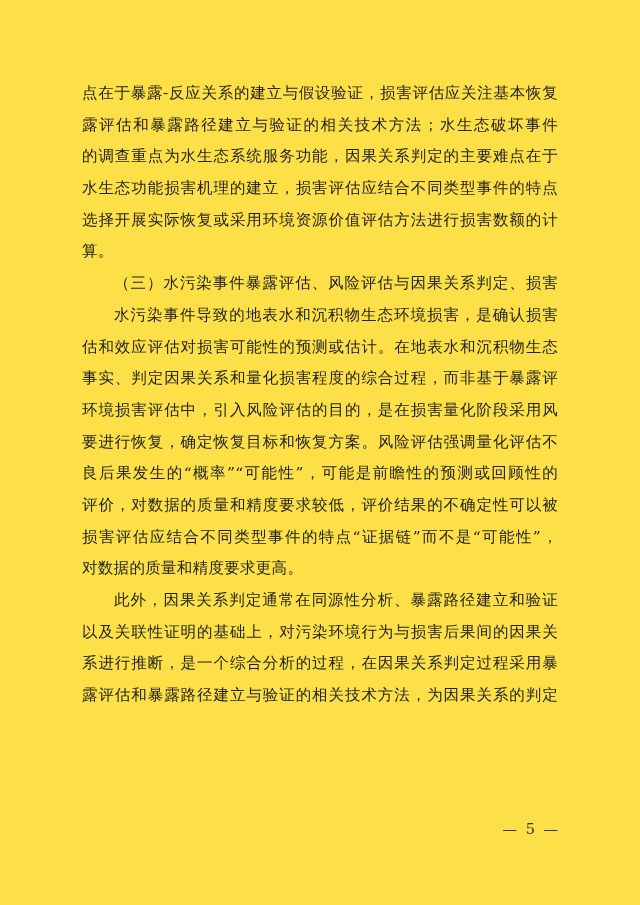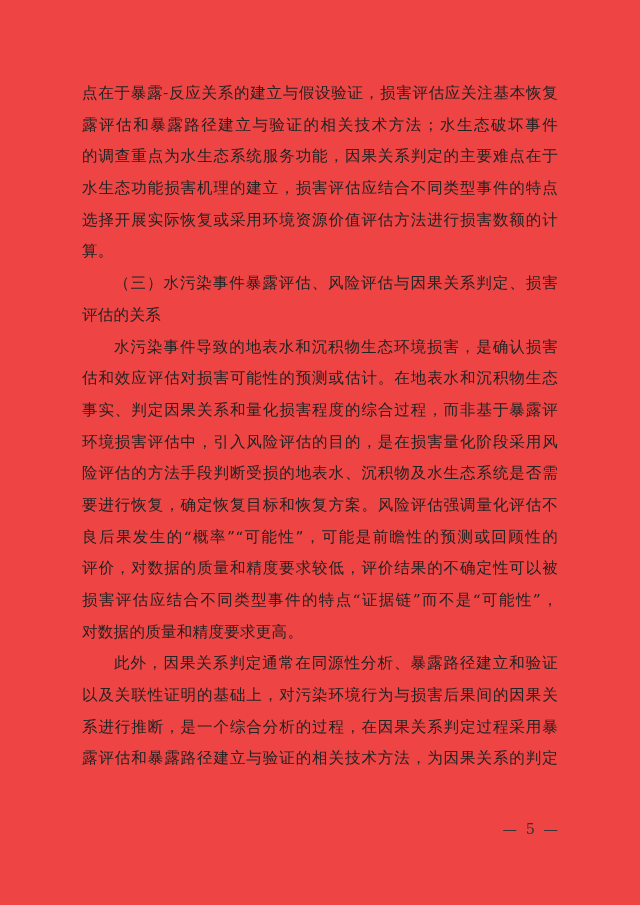--- a/index.html
+++ b/index.html
@@ -4,21 +4,21 @@
 <style>
   html, body {
     margin: 0;
     padding: 0;
     background: #ffffff;
   }
   .page {
     position: relative;
     width: 640px;
     height: 905px;
-    background: #ef4444;
+    background: #fde047;
     color: #232323;
     font-family: "DejaVu Serif", serif;
     overflow: hidden;
   }
   .text-block {
     position: absolute;
     left: 82px;
     top: 78px;
     width: 476px;
   }
@@ -56,26 +56,24 @@
 
 <div class="page">
   <div class="text-block" id="text-block">
       <div class="line body">点在于暴露-反应关系的建立与假设验证，损害评估应关注基本恢复</div>
       <div class="line body">露评估和暴露路径建立与验证的相关技术方法；水生态破坏事件</div>
       <div class="line body">的调查重点为水生态系统服务功能，因果关系判定的主要难点在于</div>
       <div class="line body">水生态功能损害机理的建立，损害评估应结合不同类型事件的特点</div>
       <div class="line body">选择开展实际恢复或采用环境资源价值评估方法进行损害数额的计</div>
       <div class="line body last">算。</div>
       <div class="line heading indent">（三）水污染事件暴露评估、风险评估与因果关系判定、损害</div>
-      <div class="line heading last">评估的关系</div>
       <div class="line body indent">水污染事件导致的地表水和沉积物生态环境损害，是确认损害</div>
       <div class="line body">估和效应评估对损害可能性的预测或估计。在地表水和沉积物生态</div>
       <div class="line body">事实、判定因果关系和量化损害程度的综合过程，而非基于暴露评</div>
       <div class="line body">环境损害评估中，引入风险评估的目的，是在损害量化阶段采用风</div>
-      <div class="line body">险评估的方法手段判断受损的地表水、沉积物及水生态系统是否需</div>
       <div class="line body">要进行恢复，确定恢复目标和恢复方案。风险评估强调量化评估不</div>
       <div class="line body">良后果发生的“概率”“可能性”，可能是前瞻性的预测或回顾性的</div>
       <div class="line body">评价，对数据的质量和精度要求较低，评价结果的不确定性可以被</div>
       <div class="line body">损害评估应结合不同类型事件的特点“证据链”而不是“可能性”，</div>
       <div class="line body last">对数据的质量和精度要求更高。</div>
       <div class="line body indent">此外，因果关系判定通常在同源性分析、暴露路径建立和验证</div>
       <div class="line body">以及关联性证明的基础上，对污染环境行为与损害后果间的因果关</div>
       <div class="line body">系进行推断，是一个综合分析的过程，在因果关系判定过程采用暴</div>
       <div class="line body">露评估和暴露路径建立与验证的相关技术方法，为因果关系的判定</div>
     </div>

